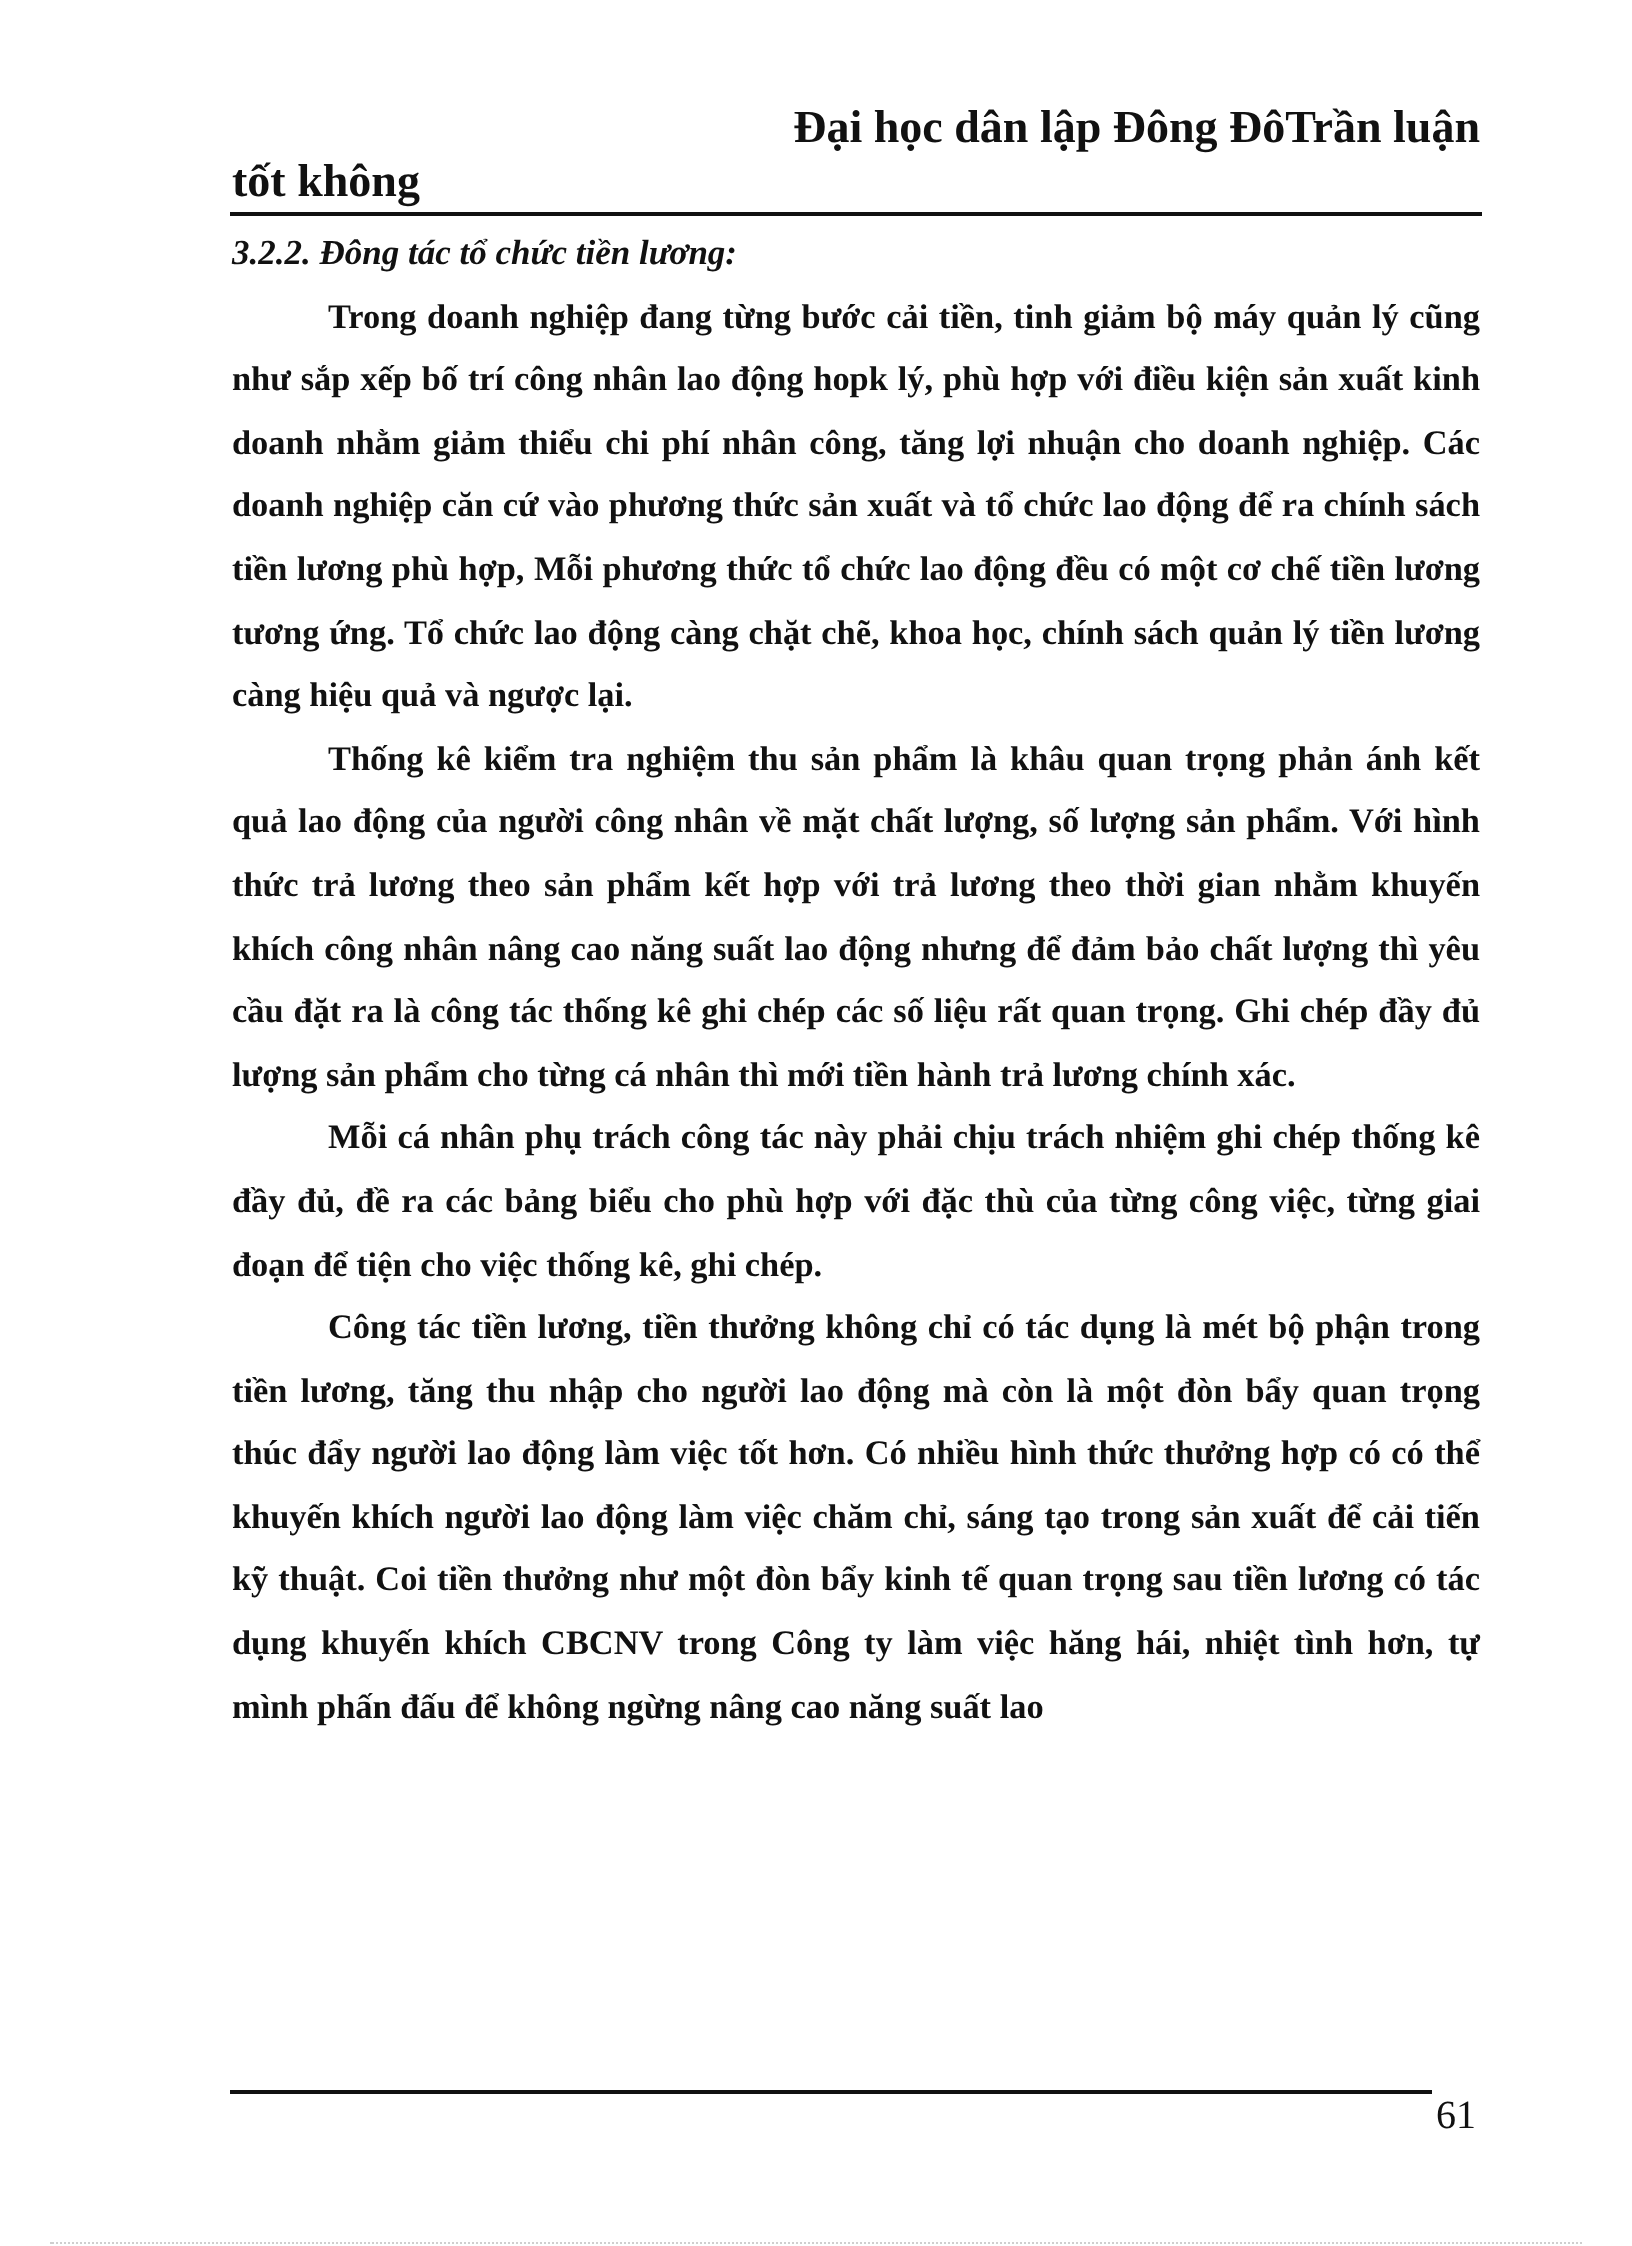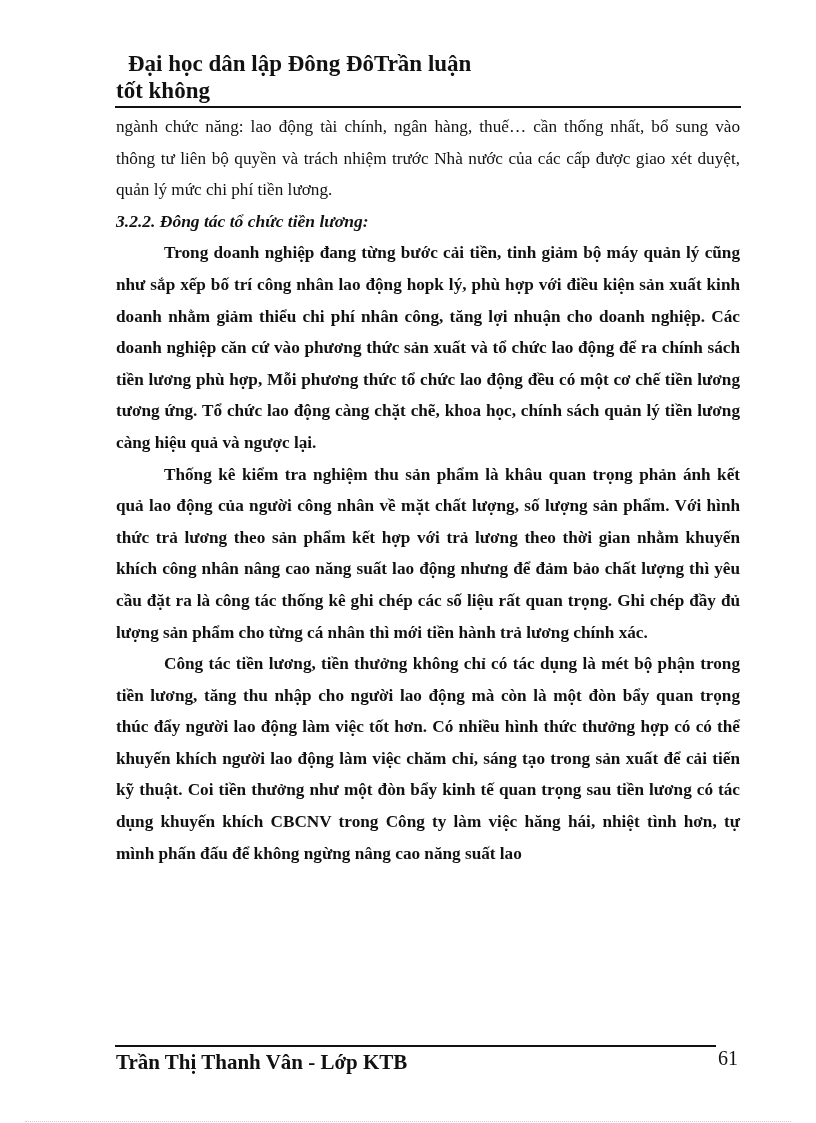--- a/index.html
+++ b/index.html
@@ -25,22 +25,21 @@
       position: absolute;
       left: 116px;
       top: 50px;
       width: 624px;
       font-weight: bold;
       font-size: 23px;
       line-height: 27px;
     }
     .header .row1 {
       display: flex;
-      justify-content: flex-start;
-      margin-left: 12px;
+      justify-content: flex-end;
     }
     .header-rule {
       position: absolute;
       left: 115px;
       top: 106px;
       width: 626px;
       height: 2px;
       background: #111;
     }
     .body {
@@ -104,25 +103,24 @@
   <div class="header">
     <div class="row1">
       <span>Đại học dân lập Đông Đô</span>
       <span>Trần luận</span>
     </div>
     <div>tốt không</div>
   </div>
   <div class="header-rule"></div>
 
   <div class="body">
-    <p>ngành chức năng: lao động tài chính, ngân hàng, thuế… cần thống nhất, bổ sung vào thông tư liên bộ quyền và trách nhiệm trước Nhà nước của các cấp được giao xét duyệt, quản lý mức chi phí tiền lương.</p>
     <p class="section-heading">3.2.2. Đông tác tổ chức tiền lương:</p>
     <p class="indent">Trong doanh nghiệp đang từng bước cải tiền, tinh giảm bộ máy quản lý cũng như sắp xếp bố trí công nhân lao động hopk lý, phù hợp với điều kiện sản xuất kinh doanh nhằm giảm thiểu chi phí nhân công, tăng lợi nhuận cho doanh nghiệp. Các doanh nghiệp căn cứ vào phương thức sản xuất và tổ chức lao động để ra chính sách tiền lương phù hợp, Mỗi phương thức tổ chức lao động đều có một cơ chế tiền lương tương ứng. Tổ chức lao động càng chặt chẽ, khoa học, chính sách quản lý tiền lương càng hiệu quả và ngược lại.</p>
     <p class="indent">Thống kê kiểm tra nghiệm thu sản phẩm là khâu quan trọng phản ánh kết quả lao động của người công nhân về mặt chất lượng, số lượng sản phẩm. Với hình thức trả lương theo sản phẩm kết hợp với trả lương theo thời gian nhằm khuyến khích công nhân nâng cao năng suất lao động nhưng để đảm bảo chất lượng thì yêu cầu đặt ra là công tác thống kê ghi chép các số liệu rất quan trọng. Ghi chép đầy đủ lượng sản phẩm cho từng cá nhân thì mới tiền hành trả lương chính xác.</p>
+    <p class="indent">Mỗi cá nhân phụ trách công tác này phải chịu trách nhiệm ghi chép thống kê đầy đủ, đề ra các bảng biểu cho phù hợp với đặc thù của từng công việc, từng giai đoạn để tiện cho việc thống kê, ghi chép.</p>
     <p class="indent">Công tác tiền lương, tiền thưởng không chỉ có tác dụng là mét bộ phận trong tiền lương, tăng thu nhập cho người lao động mà còn là một đòn bẩy quan trọng thúc đẩy người lao động làm việc tốt hơn. Có nhiều hình thức thưởng hợp có có thể khuyến khích người lao động làm việc chăm chỉ, sáng tạo trong sản xuất để cải tiến kỹ thuật. Coi tiền thưởng như một đòn bẩy kinh tế quan trọng sau tiền lương có tác dụng khuyến khích CBCNV trong Công ty làm việc hăng hái, nhiệt tình hơn, tự mình phấn đấu để không ngừng nâng cao năng suất lao</p>
   </div>
 
   <div class="footer-rule"></div>
-  <div class="footer-author">Trần Thị Thanh Vân - Lớp KTB</div>
   <div class="page-number">61</div>
 
   <div class="page-edge"></div>
 </div>
 
 </body></html>

